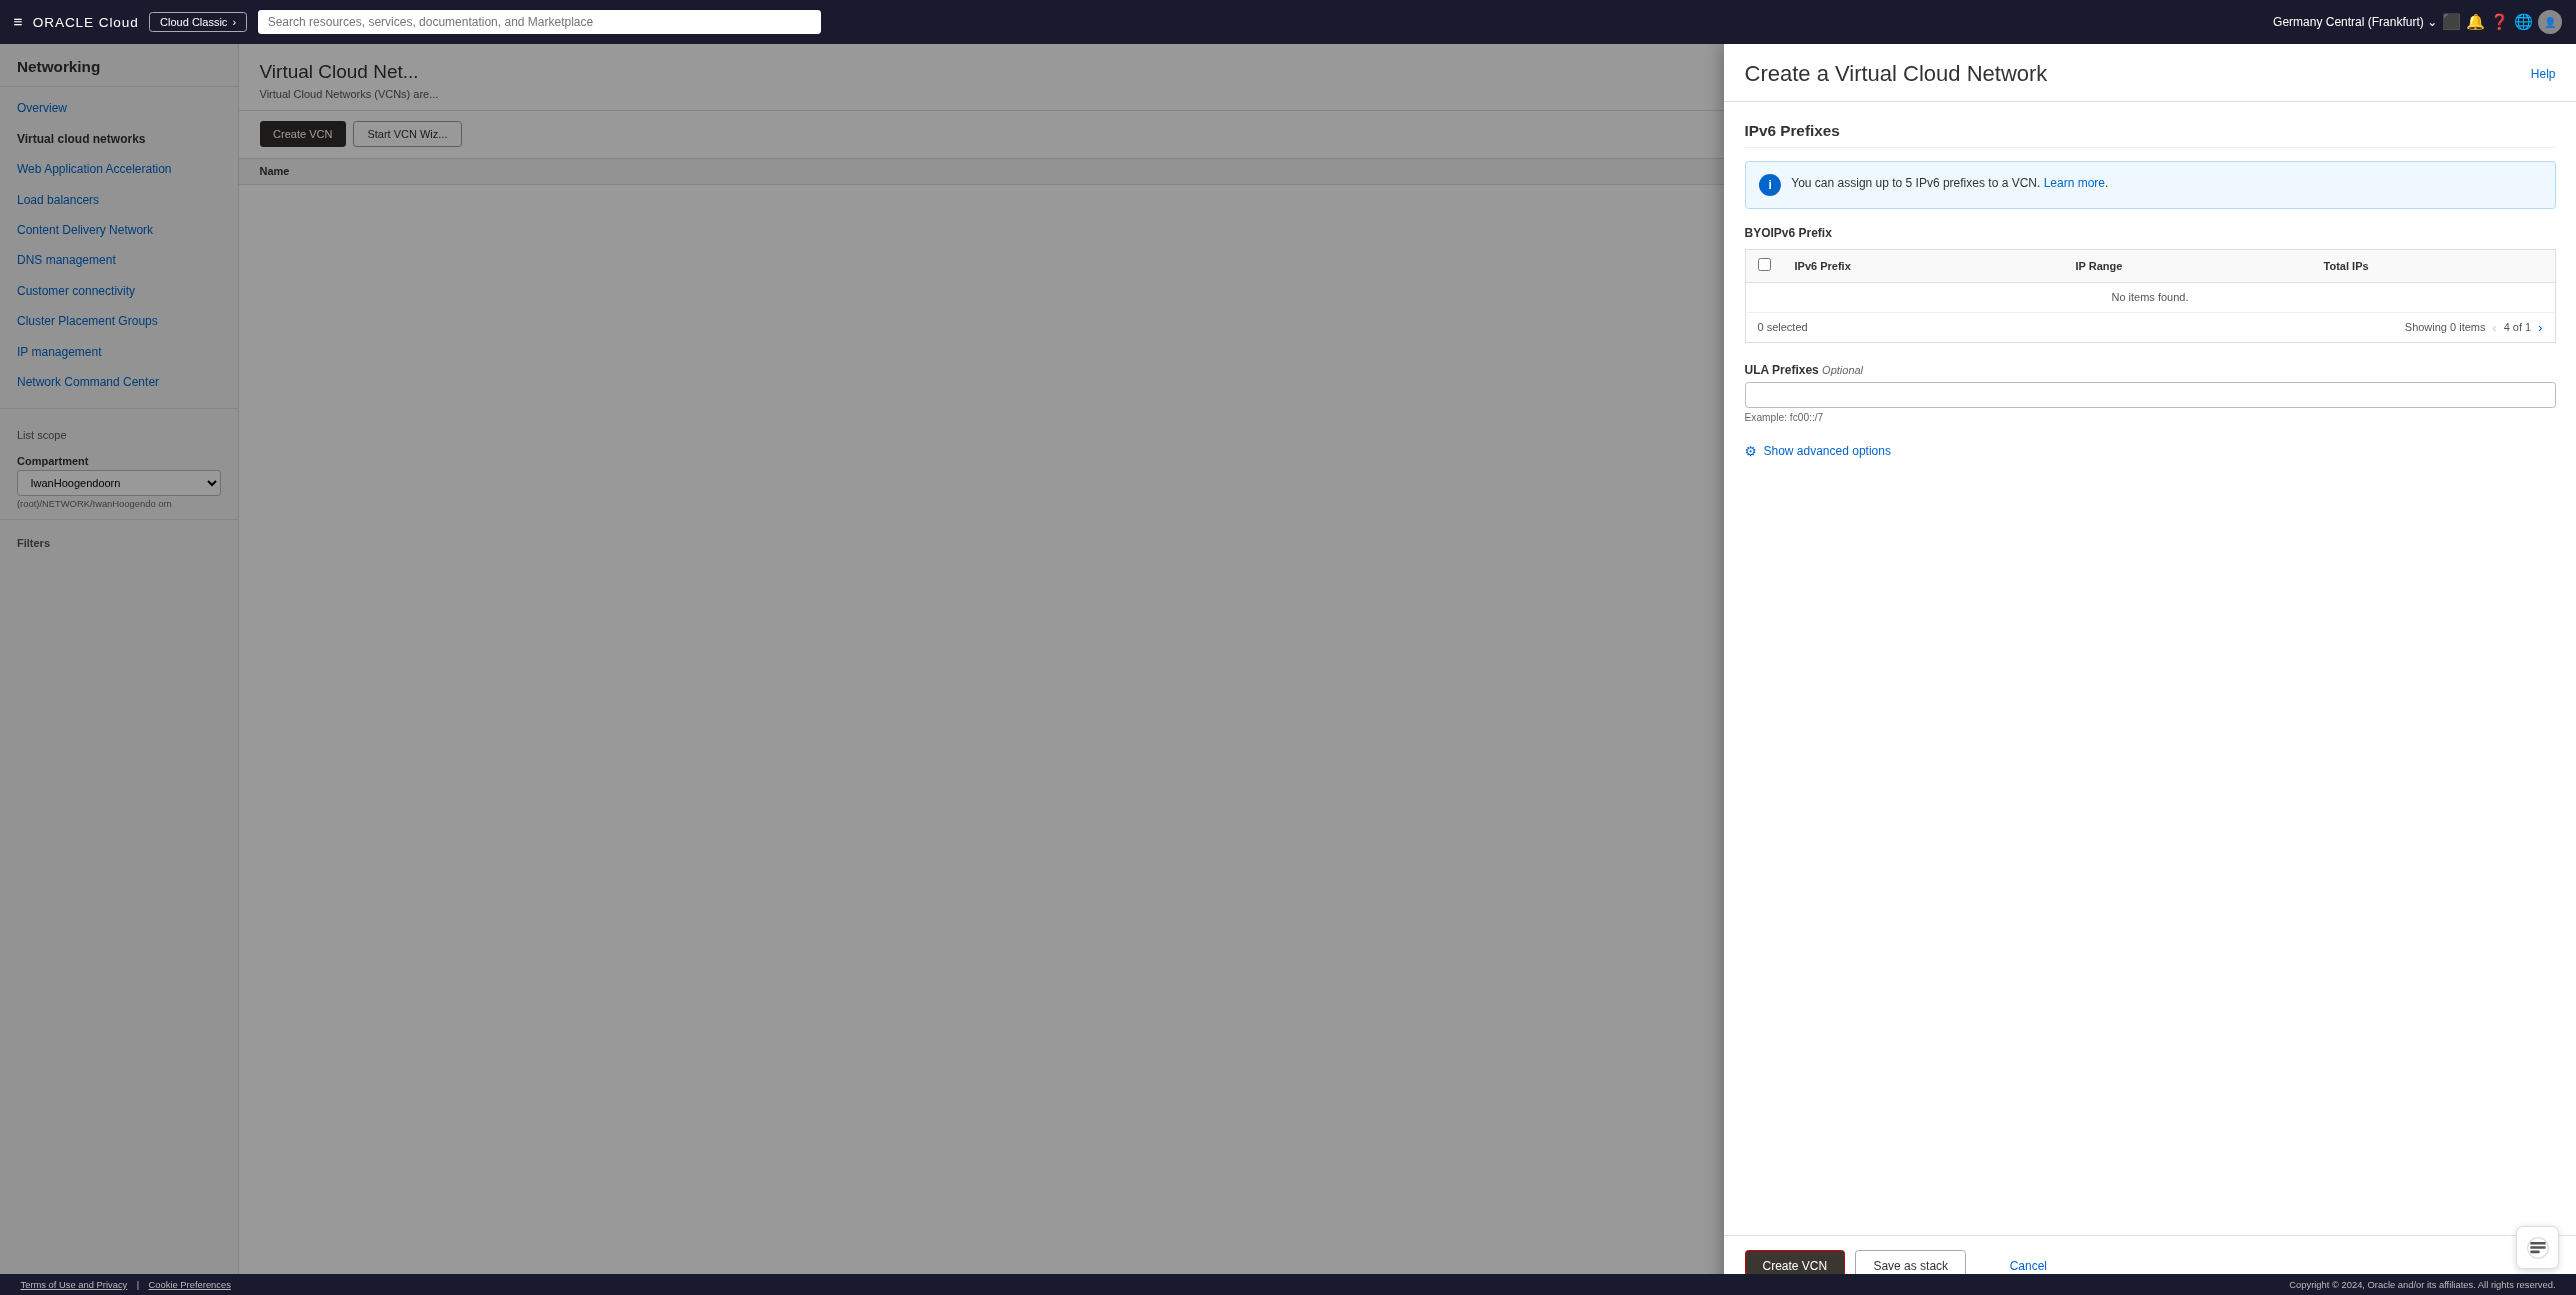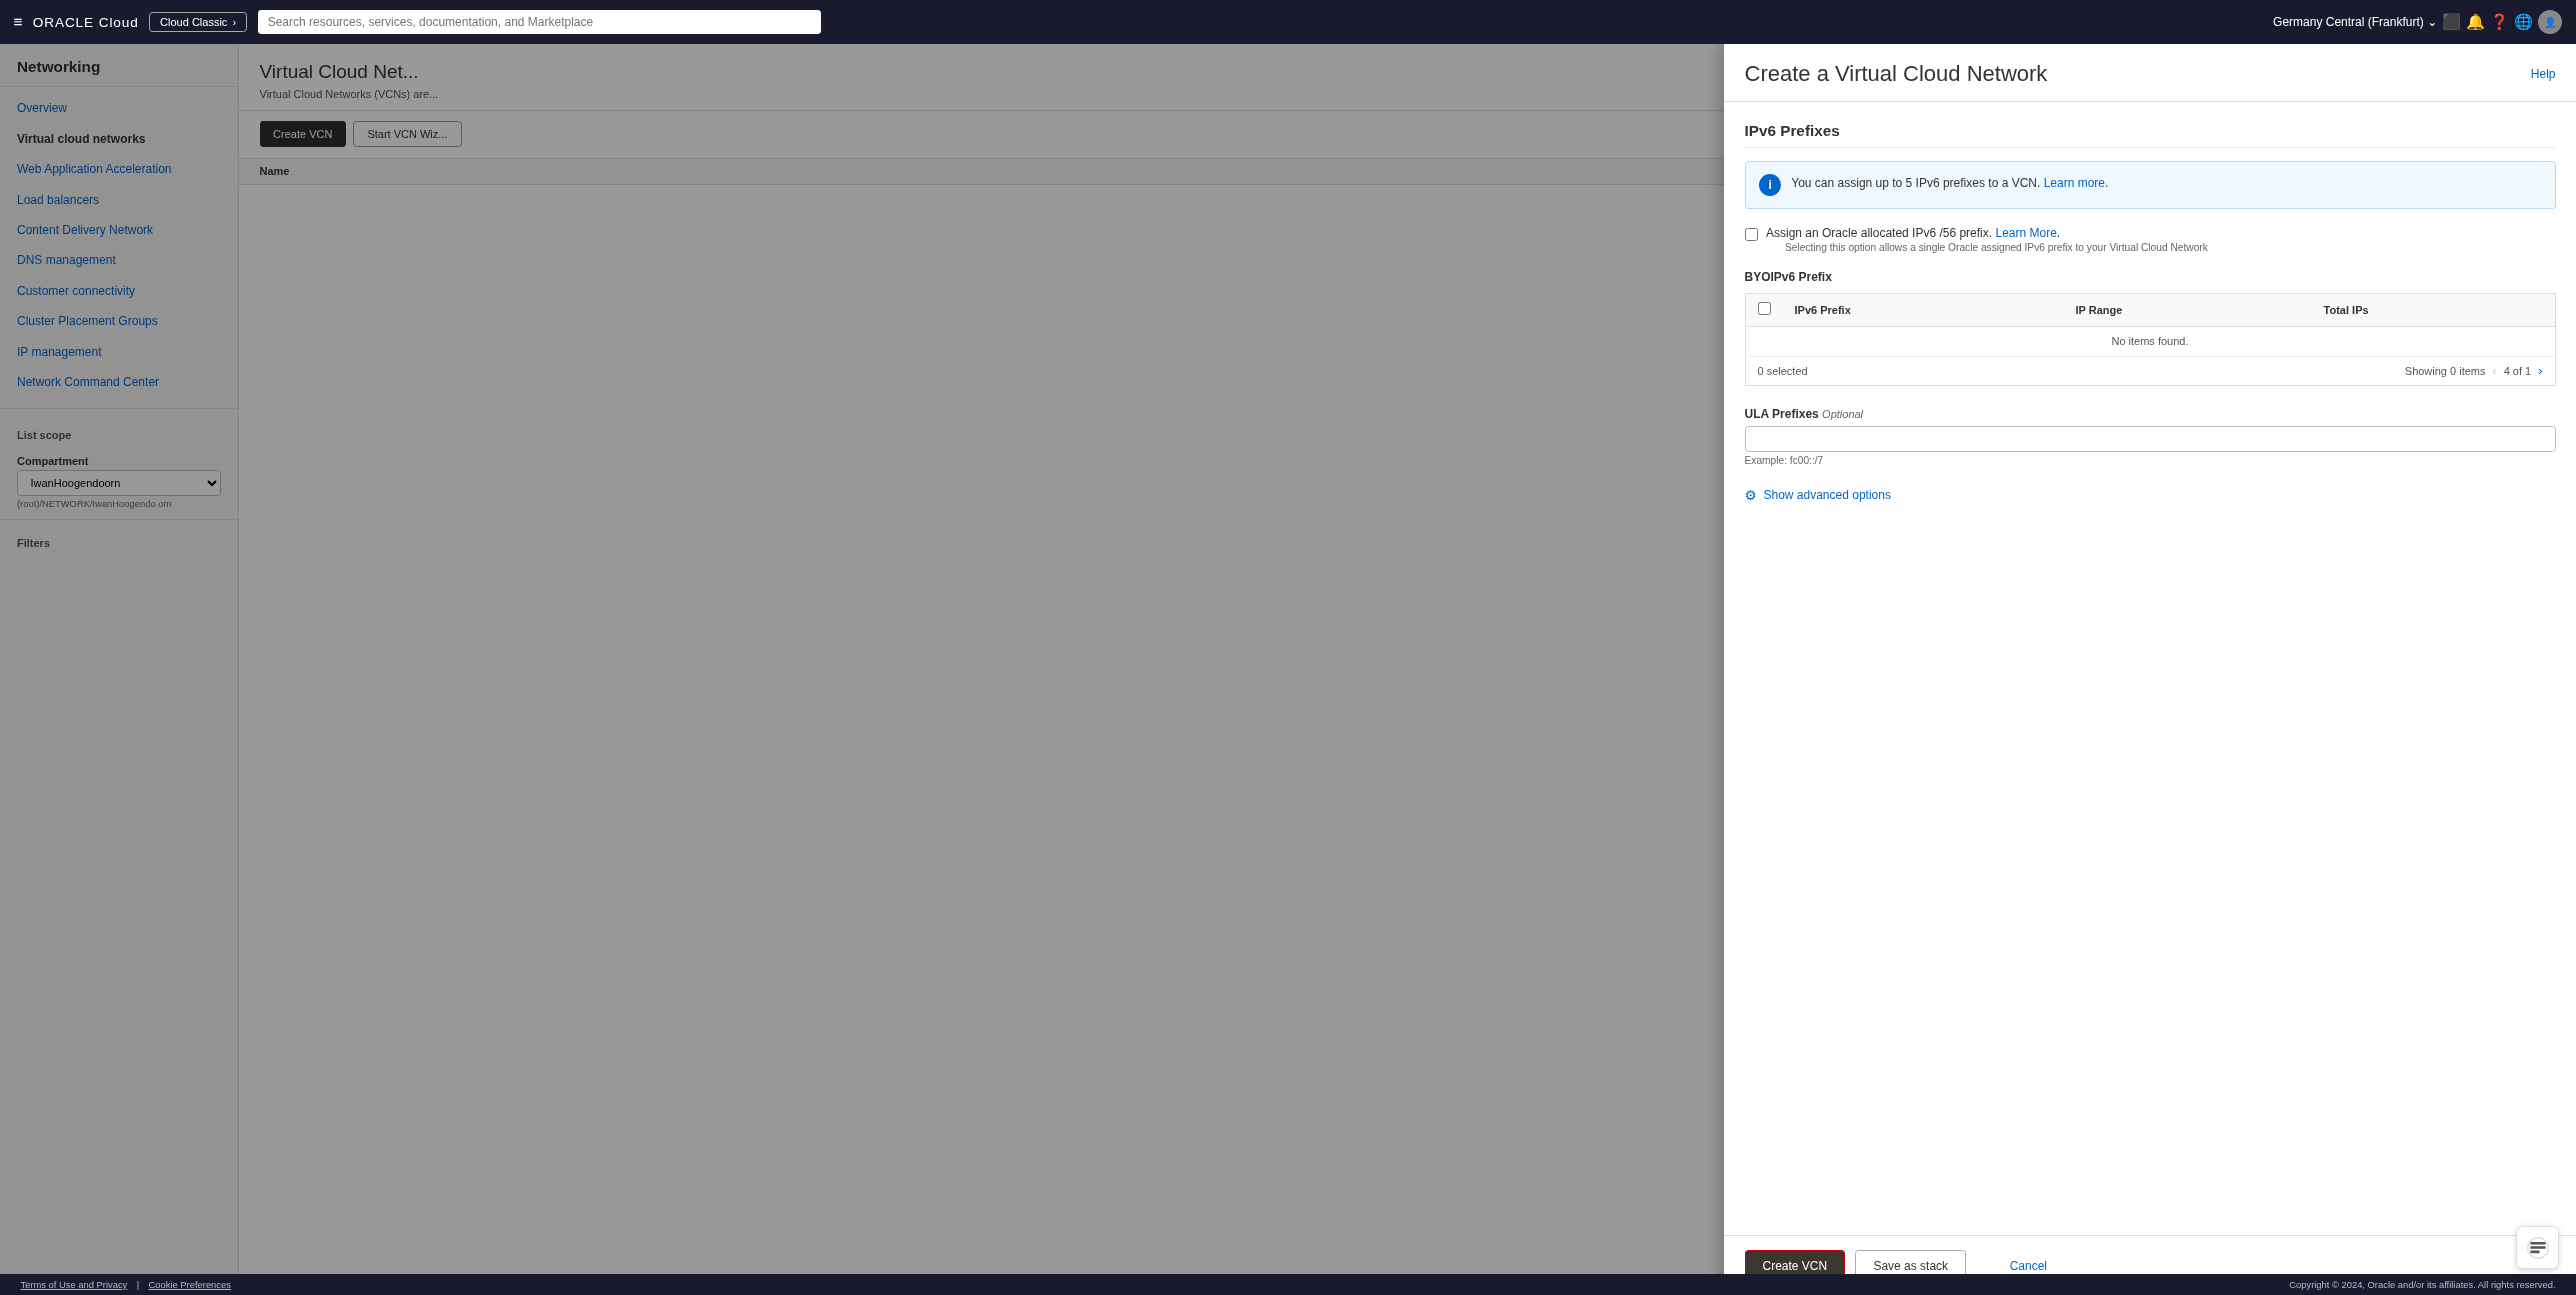--- a/index.html
+++ b/index.html
@@ -83,21 +83,21 @@
       font-size: 12px;
       line-height: 1.4;
     }
     .sidebar-item.active {
       color: #333;
       font-weight: 700;
       background: transparent;
     }
     .sidebar-section-title {
       font-size: 11px;
-      font-weight: 700;
+      font-weight: 400;
       color: #555;
       margin-bottom: 3.4px;
     }
     .list-scope-section { padding: 10.2px 17px; }
     .compartment-label { font-size: 11px; font-weight: 600; color: #333; margin-bottom: 3.4px; }
     .compartment-select {
       width: 100%;
       padding: 5.1px 8.5px;
       border: 0.9px solid #bbb;
       border-radius: 3.4px;
@@ -526,30 +526,20 @@
       <div class="section-heading">IPv6 Prefixes</div>
 
       <div class="info-box">
         <div class="info-icon">i</div>
         <div class="info-text">
           <span>You can assign up to 5 IPv6 prefixes to a VCN.</span>
           <a class="info-link">Learn more</a>.
         </div>
       </div>
 
-      <div class="checkbox-row">
-        <input type="checkbox" style="">
-        <div>
-          <div class="checkbox-label">
-            <span>Assign an Oracle allocated IPv6 /56 prefix.</span>
-            <a class="info-link">Learn More</a>.
-          </div>
-          <div class="checkbox-sub">Selecting this option allows a single Oracle assigned IPv6 prefix to your Virtual Cloud Network</div>
-        </div>
-      </div>
 
       <div class="byoipv6-label">BYOIPv6 Prefix</div>
 
 
       <table class="data-table">
         <thead>
           <tr>
             <th>
               <input type="checkbox" style="">
             </th>

